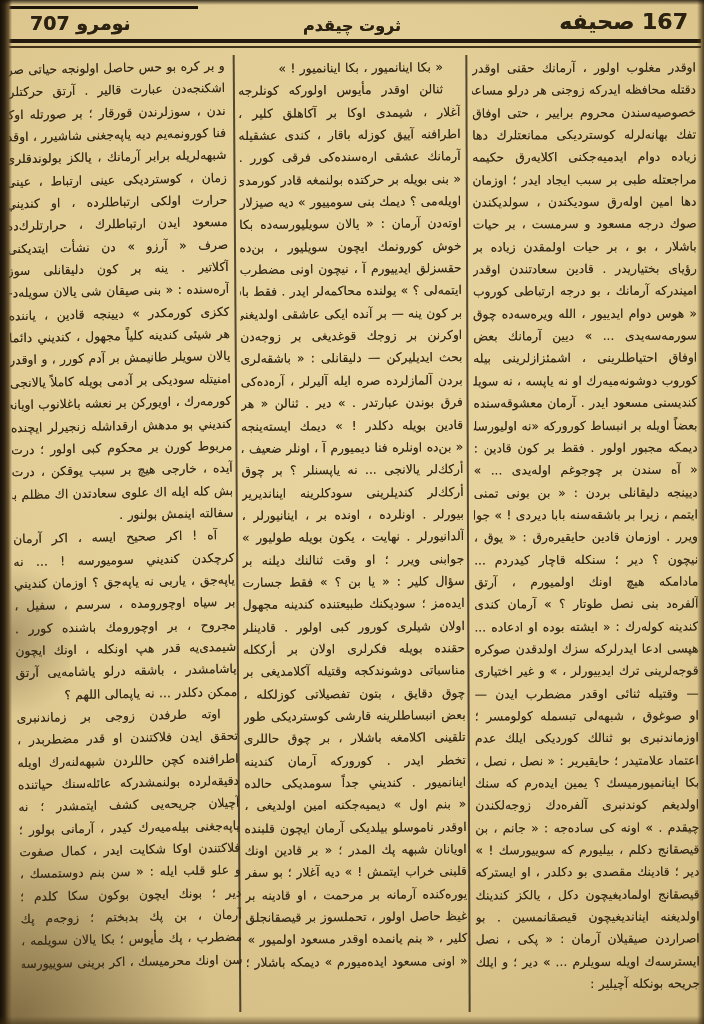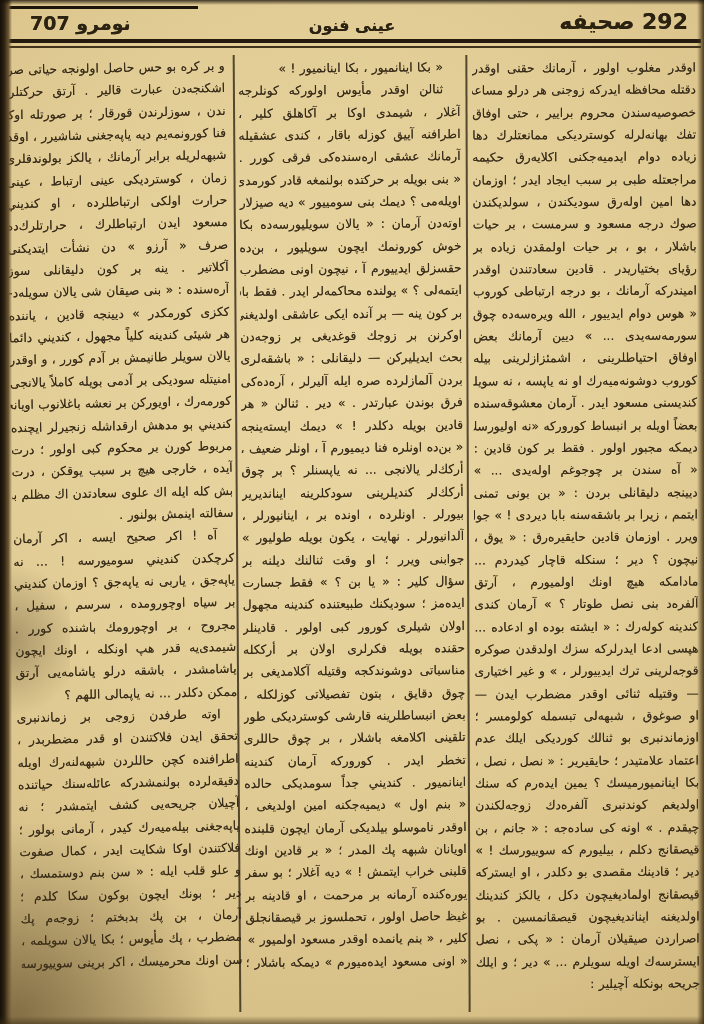--- a/index.html
+++ b/index.html
@@ -50,22 +50,22 @@
   .vrule-1 { left:236px; transform:rotate(-0.4deg); }
   .vrule-2 { left:467px; transform:rotate(-0.2deg); }
 </style>
 </head>
 <body>
 
 <div class="page">
 
   <div class="rule-topleft"></div>
 
-  <div class="hdr hdr-page">292 صحيفه</div>
-  <div class="hdr hdr-title">عينى فنون</div>
+  <div class="hdr hdr-page">167 صحيفه</div>
+  <div class="hdr hdr-title">ثروت چيقدم</div>
   <div class="hdr hdr-issue">نومرو 707</div>
 
   <div class="rule-main"></div>
 
   <div class="col col-right">
       <div class="tline">اوقدر مغلوب اولور ، آرمانك حقنى اوقدر</div>
       <div class="tline">دقتله محافظه ايدركه زوجنى هر درلو مساعده</div>
       <div class="tline">خصوصيه‌سندن محروم برايير ، حتى اوفاق</div>
       <div class="tline">تفك بهانه‌لرله كوسترديكى ممانعتلرك دها</div>
       <div class="tline">زياده دوام ايدميه‌جكنى اكلايه‌رق حكيمه</div>

